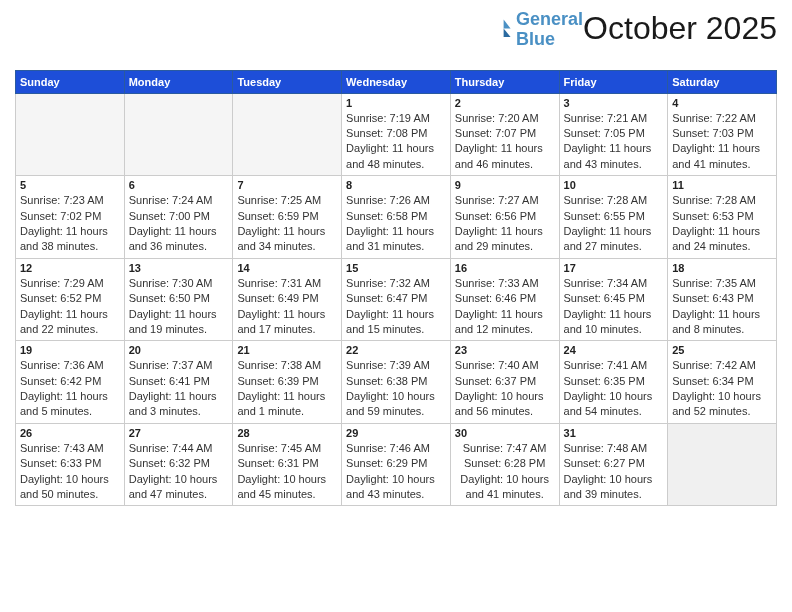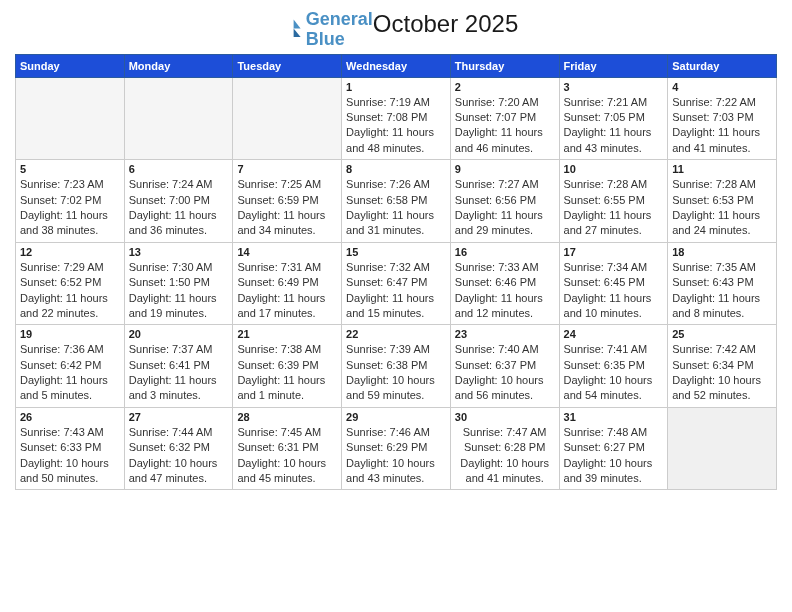--- a/index.html
+++ b/index.html
@@ -10,22 +10,22 @@
       height: 612px;
       overflow: hidden;
     }
     .container {
       width: 792px;
       padding: 10px 15px 5px 15px;
     }
     .header {
       display: flex;
       align-items: flex-start;
-      justify-content: center;
-      margin-bottom: 4px;
+      justify-content: flex-end;
+      margin-bottom: 20px;
     }
     .logo {
       display: flex;
       align-items: center;
       gap: 4px;
     }
     .logo-text {
       font-size: 18px;
       font-weight: bold;
       color: #1a1a1a;
@@ -35,21 +35,21 @@
       color: #4a90c4;
     }
     .logo-icon {
       width: 28px;
       height: 28px;
     }
     .title-block {
       text-align: right;
     }
     .month-title {
-      font-size: 24px;
+      font-size: 32px;
       font-weight: normal;
       color: #1a1a1a;
     }
     .location-title {
       font-size: 14px;
       color: #444;
     }
     table {
       width: 100%;
       border-collapse: collapse;
@@ -212,21 +212,21 @@
           <td>
             <span class="day-number">12</span>
             <div class="day-info" style="white-space: pre-line;">Sunrise: 7:29 AM
 Sunset: 6:52 PM
 Daylight: 11 hours
 and 22 minutes.</div>
           </td>
           <td>
             <span class="day-number">13</span>
             <div class="day-info" style="white-space: pre-line;">Sunrise: 7:30 AM
-Sunset: 1:50 PM
+Sunset: 6:50 PM
 Daylight: 11 hours
 and 19 minutes.</div>
           </td>
           <td>
             <span class="day-number">14</span>
             <div class="day-info" style="white-space: pre-line;">Sunrise: 7:31 AM
 Sunset: 6:49 PM
 Daylight: 11 hours
 and 17 minutes.</div>
           </td>

